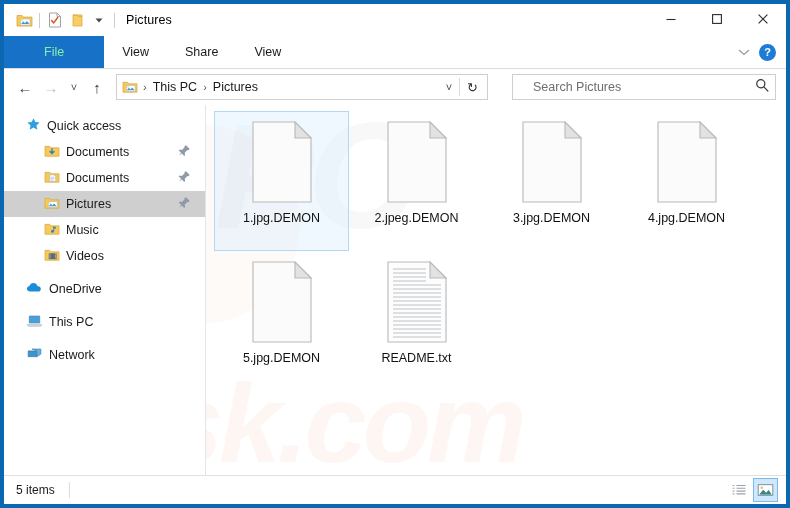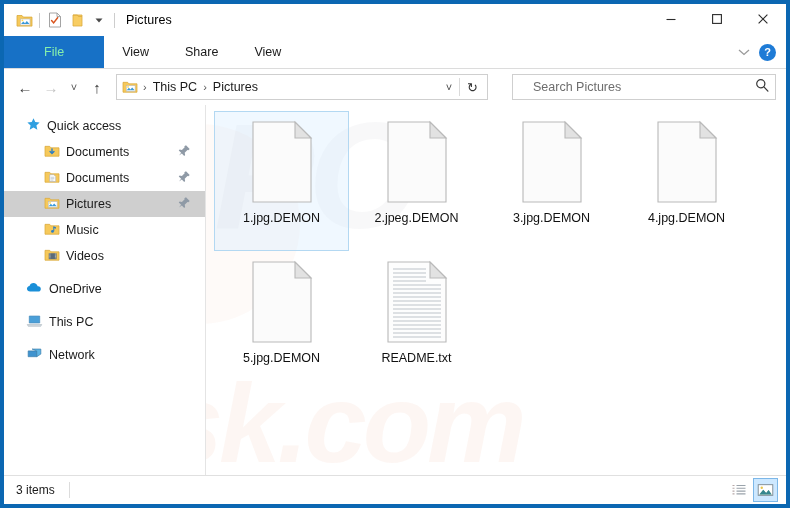--- a/index.html
+++ b/index.html
@@ -492,21 +492,21 @@
             </svg>
           </div>
           <div class="name">README.txt</div>
         </div>
 
       </div>
     </div>
   </div>
 
   <div class="statusbar">
-    <div class="statustext">3 items</div>
+    <div class="statustext">5 items</div>
     <div class="status-sep"></div>
     <div class="viewbtns">
       <div class="viewbtn">
         <svg width="16" height="15" viewBox="0 0 16 15">
           <g stroke="#b6a8a8" stroke-width="1.1">
             <path d="M1.5 2.5h2M1.5 5.3h2M1.5 8.1h2M1.5 10.9h2"></path>
           </g>
           <g stroke="#9aa3ab" stroke-width="1.1">
             <path d="M5.5 2.5h9M5.5 5.3h9M5.5 8.1h9M5.5 10.9h9"></path>
           </g>

